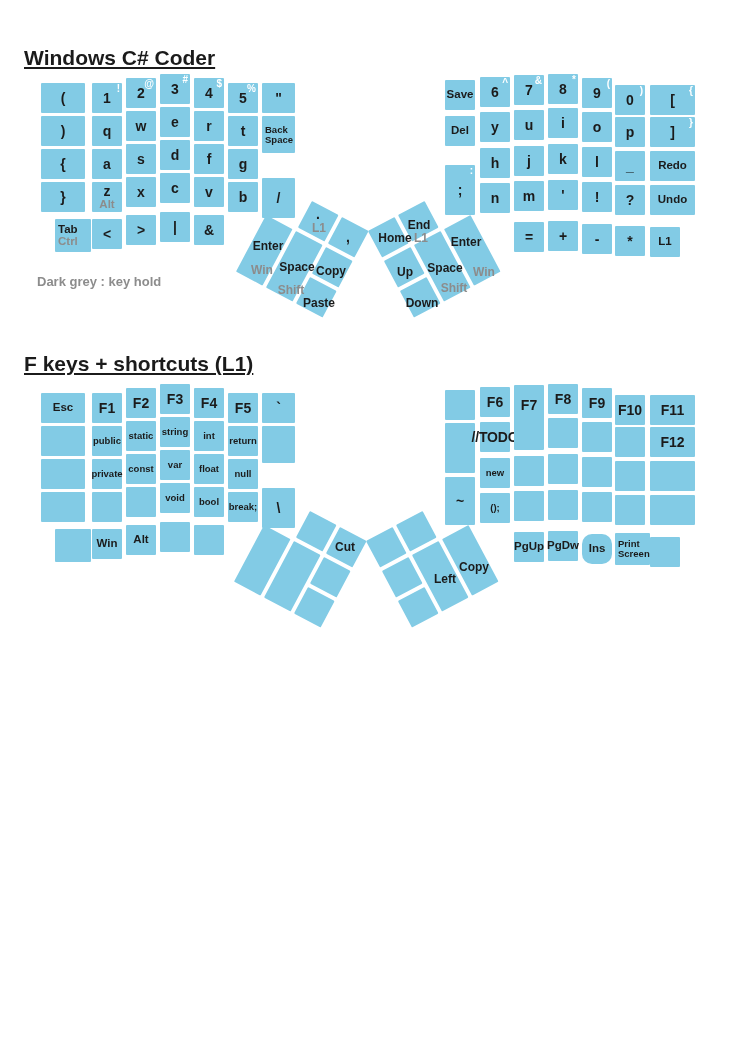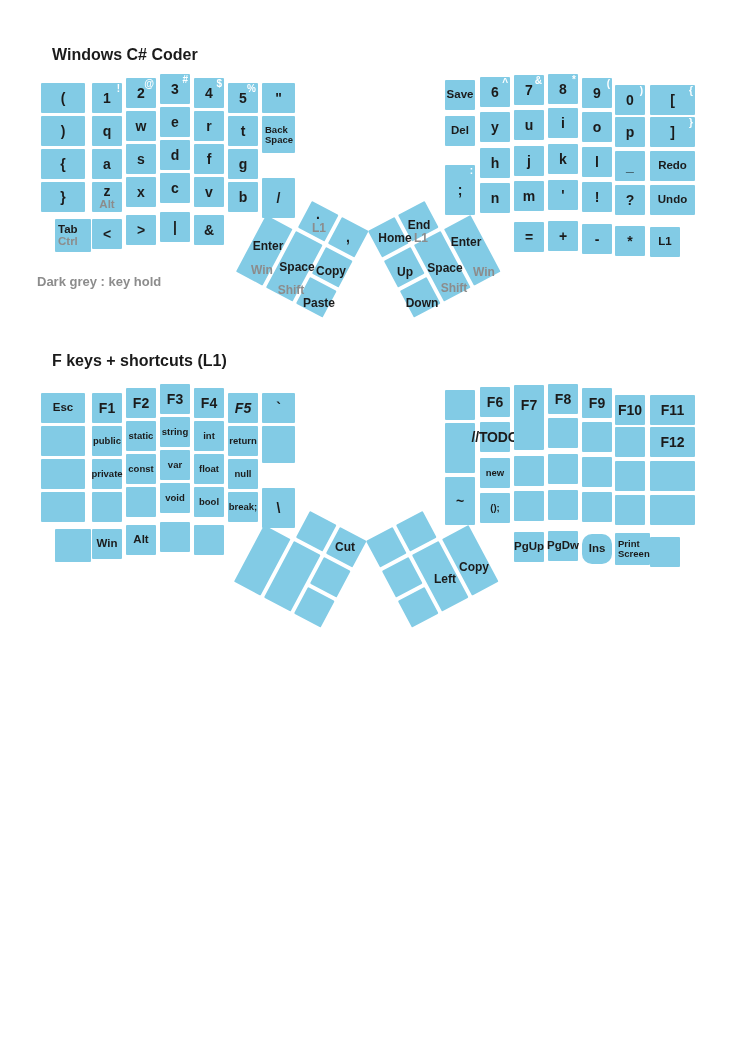--- a/index.html
+++ b/index.html
@@ -3,22 +3,22 @@
 <meta charset="utf-8">
 <style>
   html,body{margin:0;padding:0;}
   body{
     width:736px;height:1041px;position:relative;overflow:hidden;
     background:var(--bg,#fff);
     font-family:"Liberation Sans", sans-serif;
     font-weight:700;
   }
   .title{
-    position:absolute;left:52px;color:var(--label,#1b1b1b);
-    font-size:16px;letter-spacing:0;
+    position:absolute;left:24px;color:var(--label,#1b1b1b);
+    font-size:21px;letter-spacing:0;text-decoration:underline;
   }
   .note{
     position:absolute;left:37px;top:274px;color:var(--hold,#8c8c8c);
     font-size:13px;
   }
   .kb{position:absolute;left:0;top:0;width:736px;height:1041px;}
   .key{
     position:absolute;background:var(--key-fill,#84cce6);border-radius:1px;
     display:flex;flex-direction:column;align-items:center;justify-content:center;
     color:var(--label,#1b1b1b);text-align:center;
@@ -305,21 +305,21 @@
     </div>
     <div class="key" style="left: 126px; top: 388px; width: 30px; height: 30px;">
       <span class="main">F2</span>
     </div>
     <div class="key" style="left: 160px; top: 384px; width: 30px; height: 30px;">
       <span class="main">F3</span>
     </div>
     <div class="key" style="left: 194px; top: 388px; width: 30px; height: 30px;">
       <span class="main">F4</span>
     </div>
-    <div class="key" style="left: 228px; top: 393px; width: 30px; height: 30px; font-style: italic;">
+    <div class="key" style="left: 228px; top: 393px; width: 30px; height: 30px;">
       <span class="main">F5</span>
     </div>
     <div class="key" style="left: 262px; top: 393px; width: 33px; height: 30px;">
       <span class="main">`</span>
     </div>
     <div class="key" style="left: 41px; top: 426px; width: 44px; height: 30px;"></div>
     <div class="key f-sm" style="left: 92px; top: 426px; width: 30px; height: 30px;">
       <span class="main">public</span>
     </div>
     <div class="key f-sm" style="left: 126px; top: 421px; width: 30px; height: 30px;">

